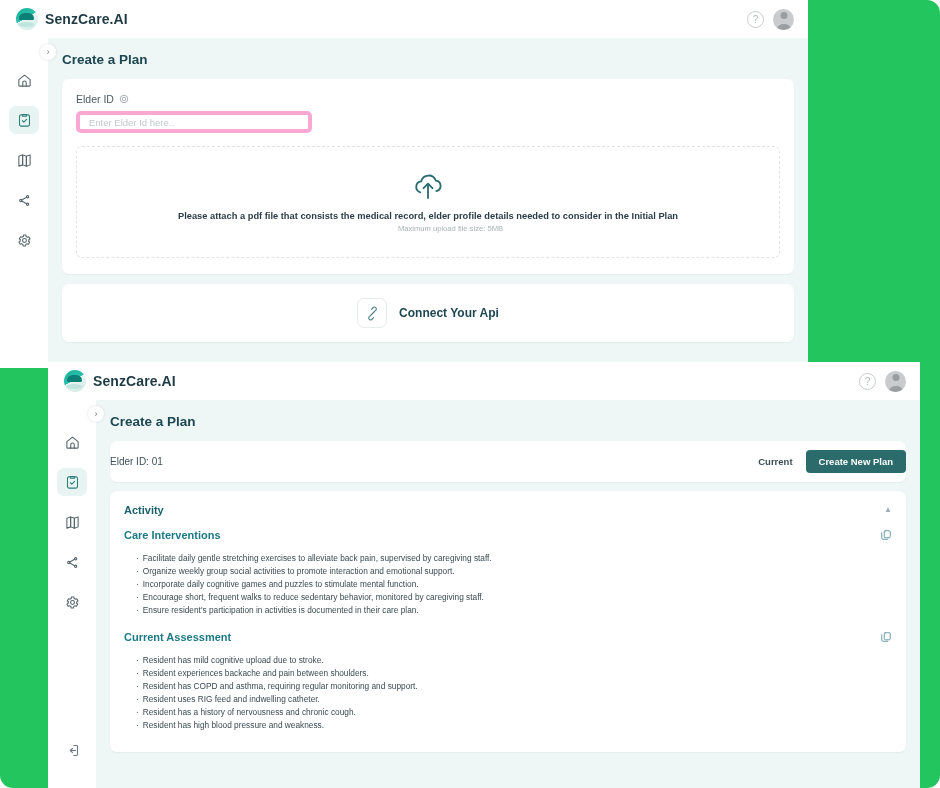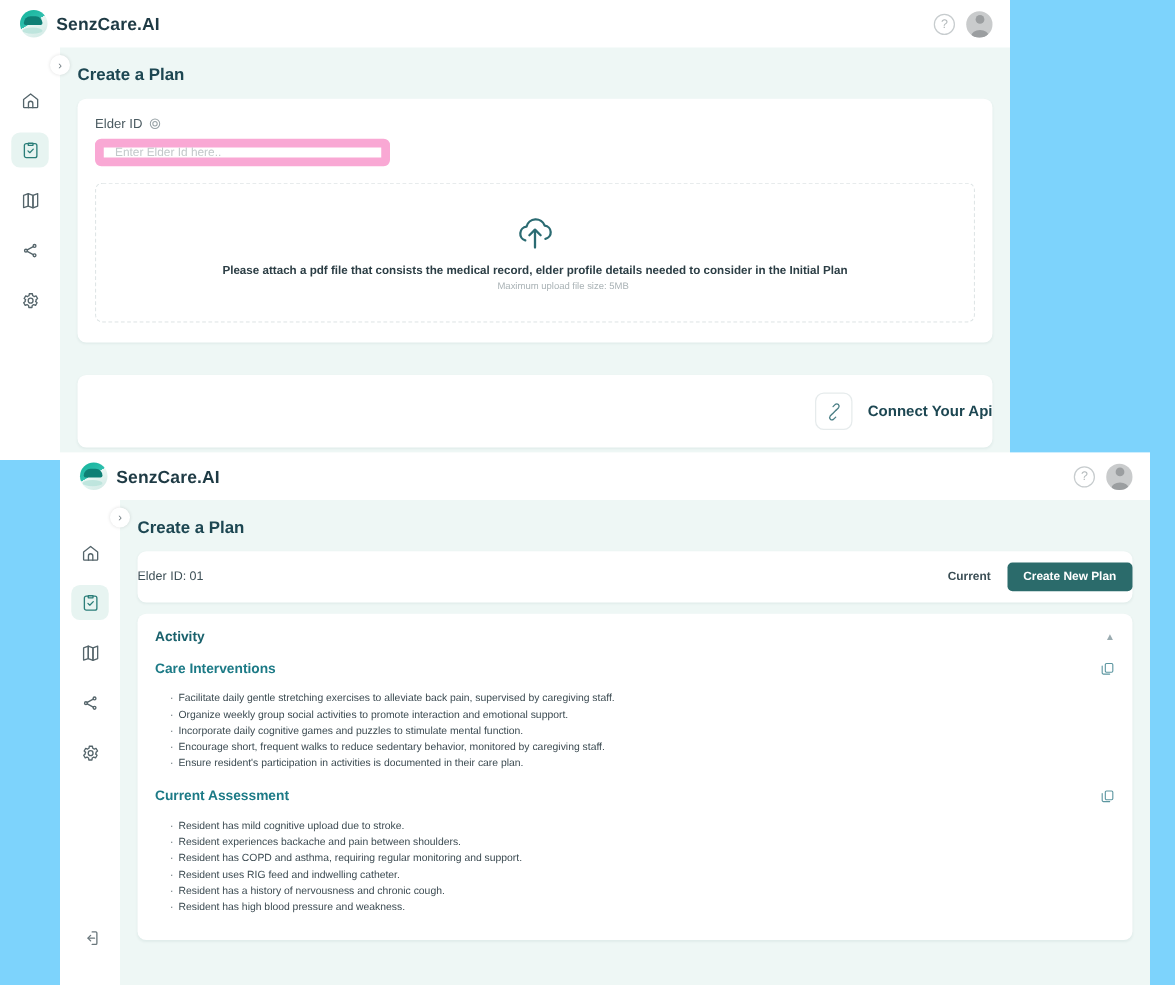--- a/index.html
+++ b/index.html
@@ -3,21 +3,21 @@
 <meta charset="utf-8">
 <title>SenzCare.AI — Create a Plan</title>
 <style>
   * { box-sizing: border-box; margin: 0; padding: 0; }
   html, body {
     width: 940px; height: 788px;
     background: #ffffff;
     font-family: "Liberation Sans", sans-serif;
     overflow: hidden;
   }
-  .stage { position: relative; width: 940px; height: 788px; background: #7dd3fc; }
+  .stage { position: relative; width: 940px; height: 788px; background: #22c55e; border-radius: 13px; }
 
   
   .window { position: absolute; background: #ffffff; overflow: hidden; }
 
   .topbar {
     height: 38px; background: #ffffff;
     display: flex; align-items: center;
     padding: 0 14px 0 16px;
   }
   .brand { display: flex; align-items: center; gap: 7px; }
@@ -95,40 +95,40 @@
     box-shadow: 0 1px 2px rgba(20,60,70,.06);
   }
 
   
   .form-card { padding: 14px 14px 16px 14px; }
   .field-label {
     font-size: 10.5px; color: #4a5a60; display: flex; align-items: center; gap: 5px;
     margin-bottom: 6px;
   }
   .input-box {
-    width: 236px; height: 22px; border: 7px solid #f9a8d4; border-radius: 5px;
+    width: 236px; height: 22px; border: 4px solid #f9a8d4; border-radius: 5px;
     display: flex; align-items: center; padding: 0 9px;
     font-size: 9.5px; color: #c2c8ca;
   }
   .dropzone {
     margin-top: 13px;
     border: 1px dashed #dfe5e6; border-radius: 6px;
     height: 112px;
     display: flex; flex-direction: column; align-items: center; justify-content: center;
     gap: 3px;
   }
   .dz-main {
     font-size: 9.3px; font-weight: 700; color: #2c3e45; text-align: center;
   }
   .dz-sub { font-size: 7.6px; color: #a9b2b5; margin-left: 45px; }
   .dz-icon { margin-bottom: 7px; }
 
   .api-card {
-    margin-top: 26px; height: 58px;
-    display: flex; align-items: center; justify-content: flex-end; gap: 12px;
+    margin-top: 10px; height: 58px;
+    display: flex; align-items: center; justify-content: center; gap: 12px;
   }
   .api-ic-box {
     width: 30px; height: 30px; border: 1px solid #e6ebec; border-radius: 7px;
     display: flex; align-items: center; justify-content: center;
   }
   .api-label { font-size: 12px; font-weight: 600; color: #1d4752; }
 
   .footer-row { display: flex; justify-content: flex-end; padding: 9px 14px 12px 0; }
   .btn-primary {
     background: #2b6b6b; color: #ffffff;

